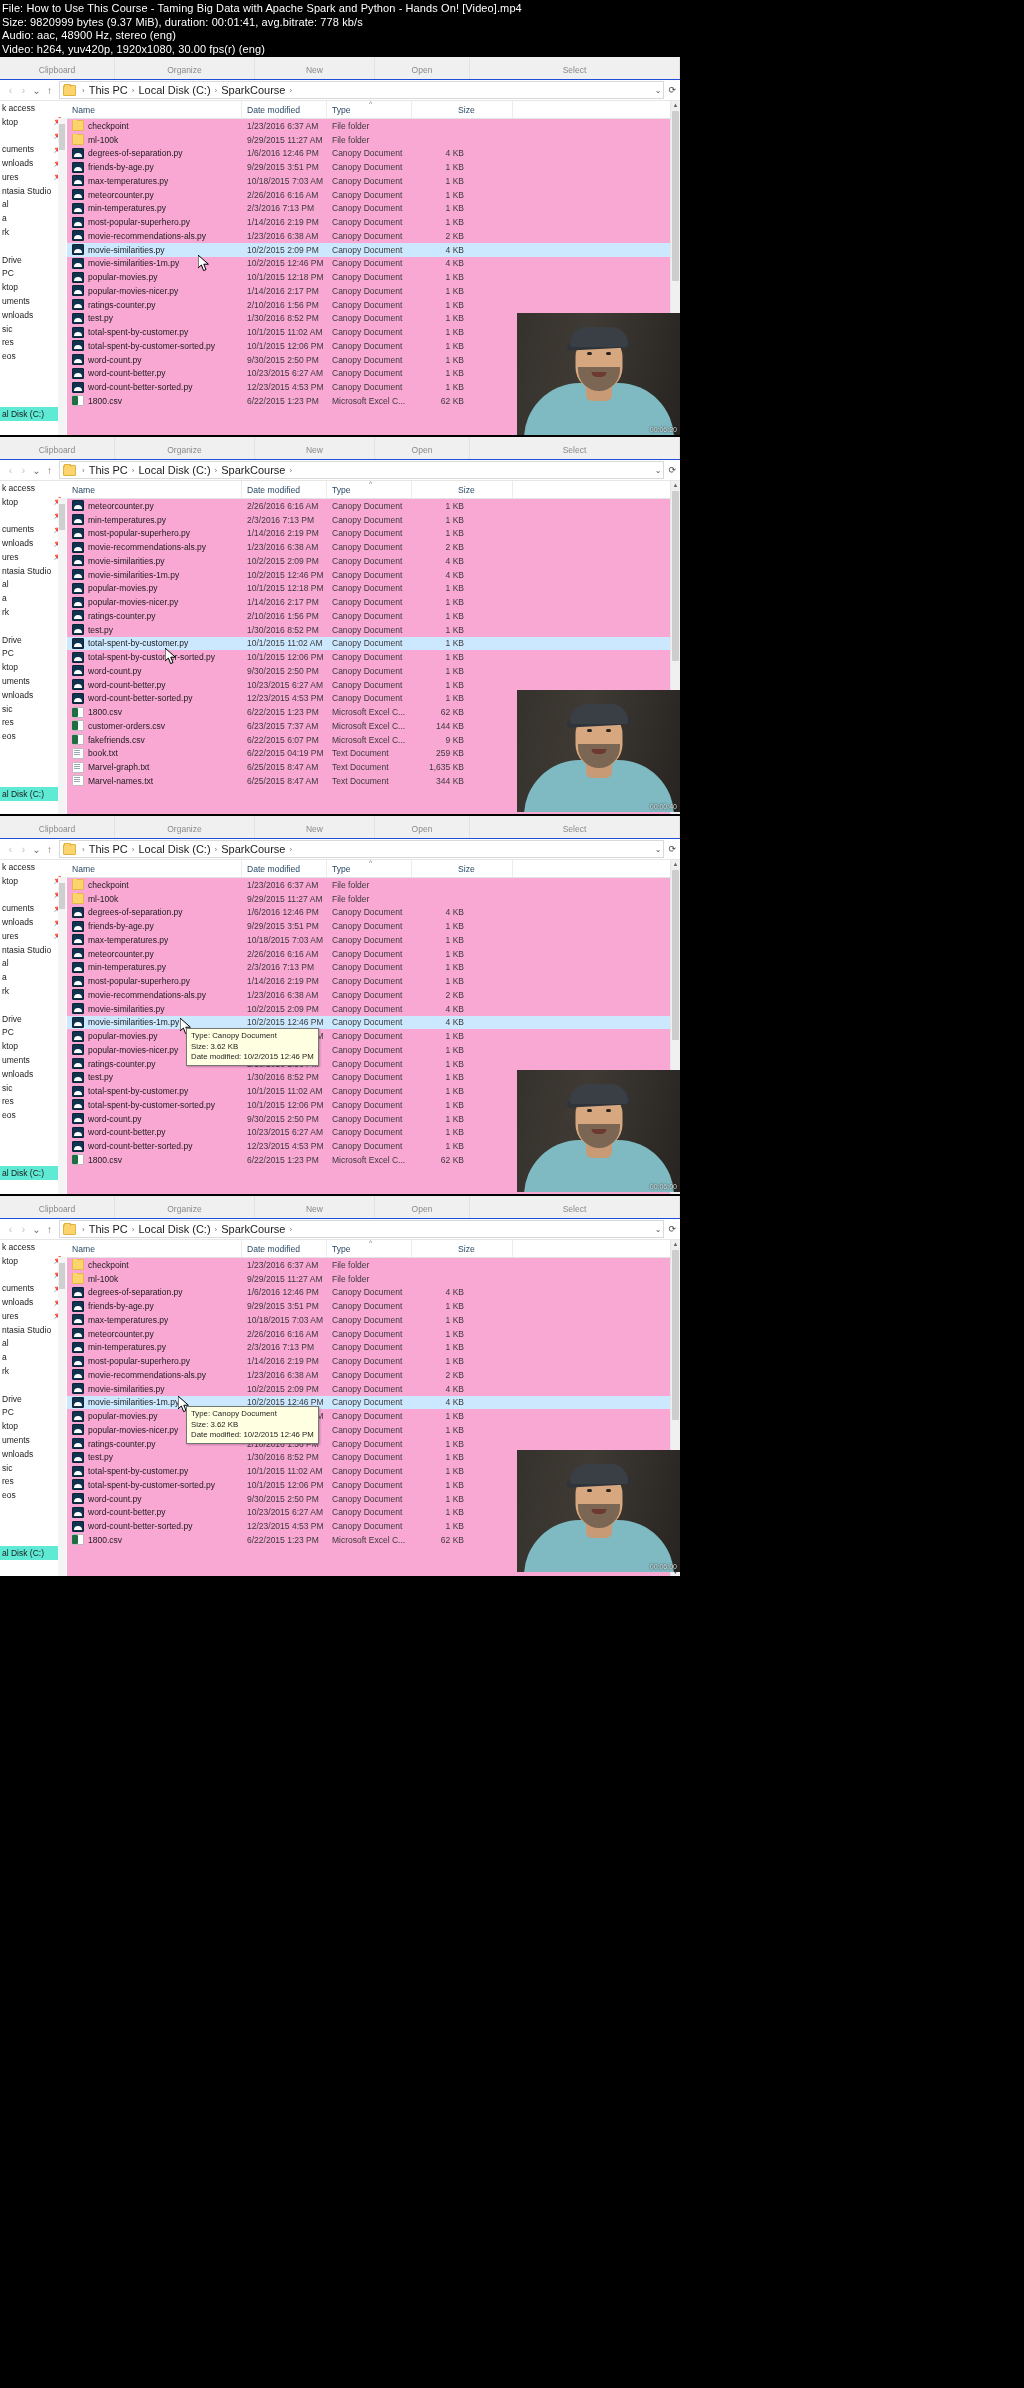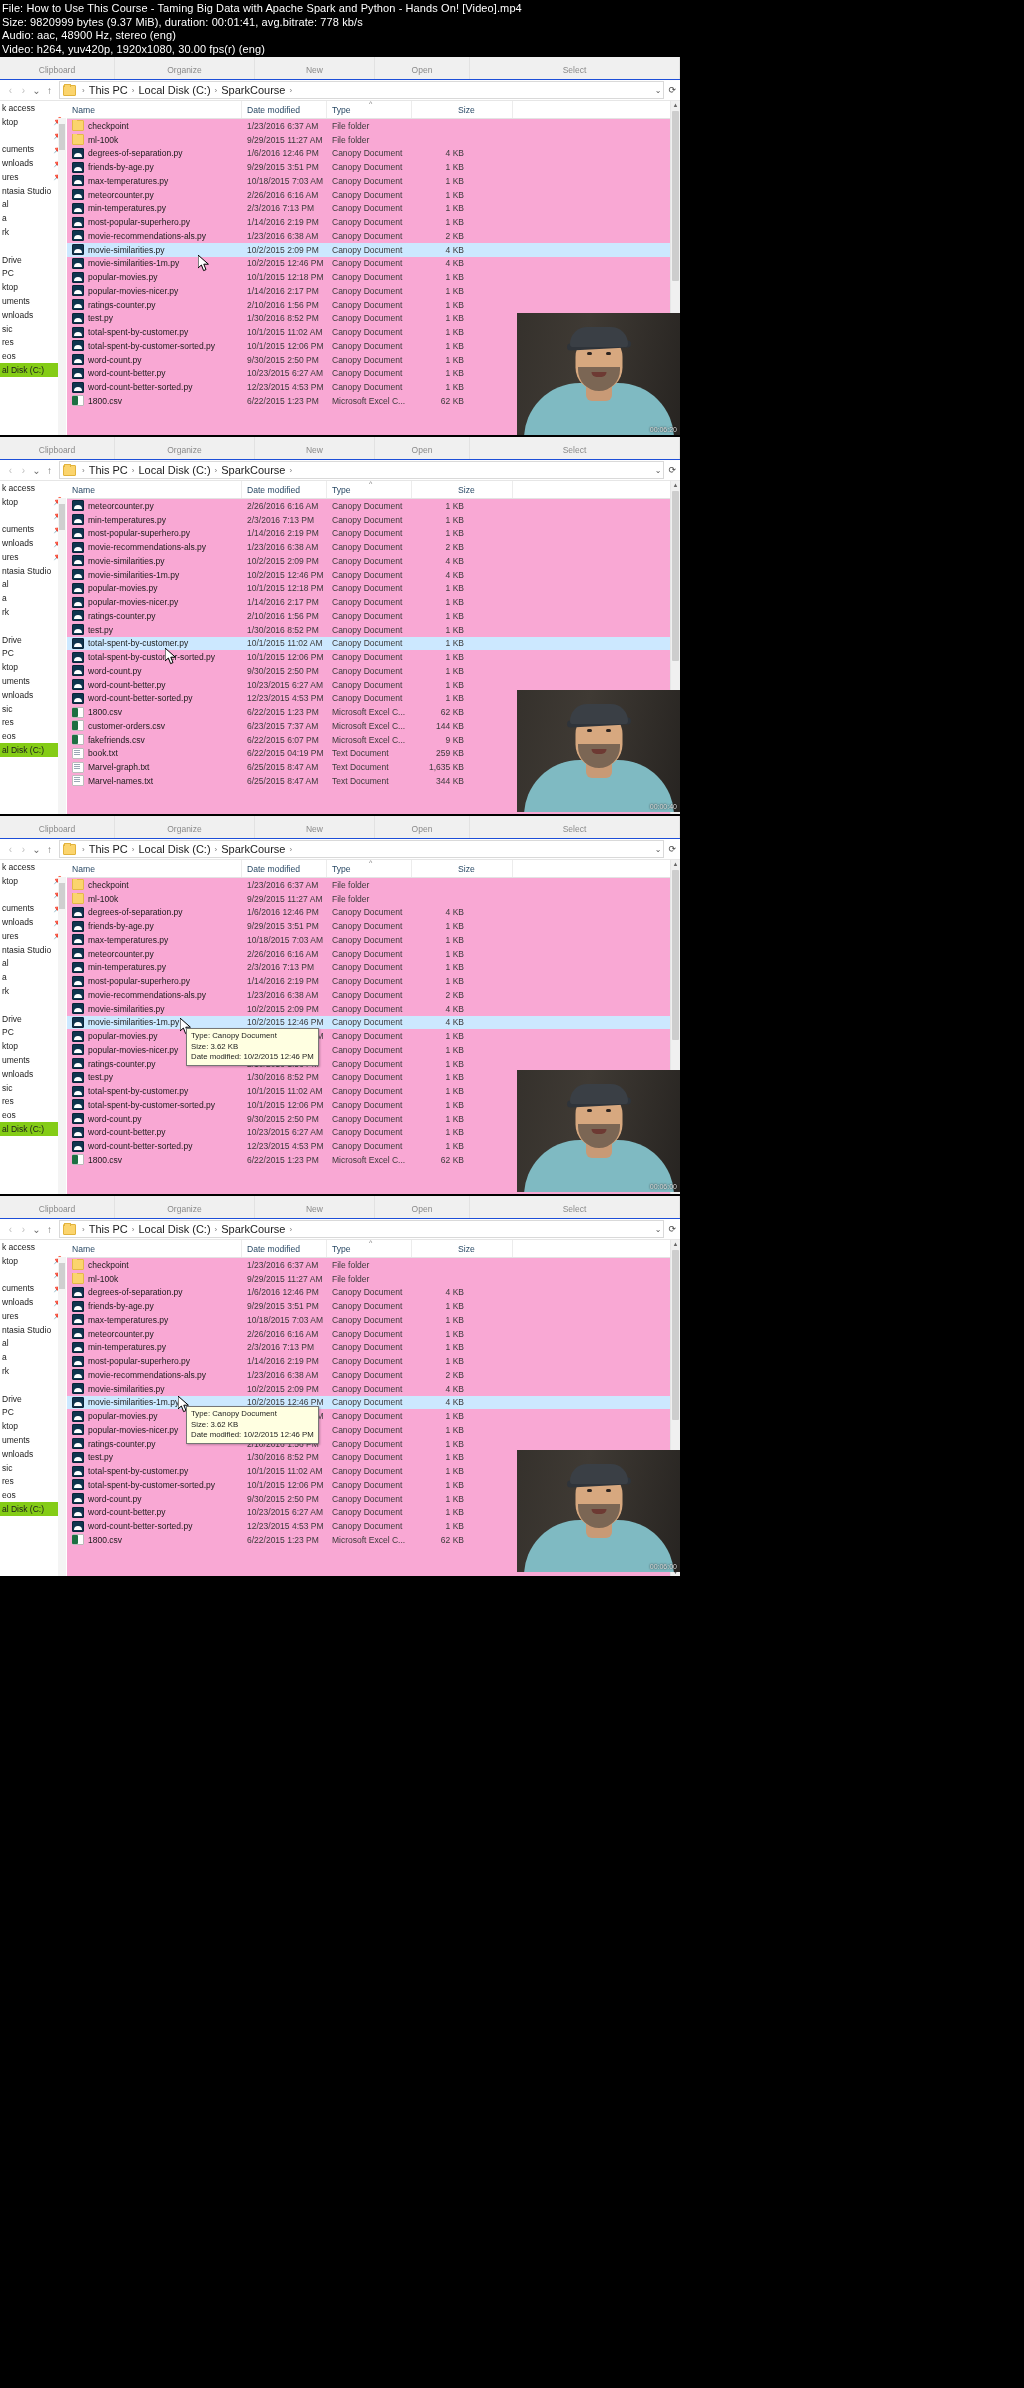--- a/index.html
+++ b/index.html
@@ -38,21 +38,21 @@
   .addrright{display:flex;align-items:center;gap:3px;padding-left:4px;}
   .chev{font-size:8px;color:#555;}
   .refresh{font-size:9px;color:#444;}
 
   
   .body{display:flex;height:100%;}
   .sidebar{width:66px;background:#fff;position:relative;flex:none;overflow:hidden;border-right:1px solid #fff;}
   .sbitem{height:13.8px;display:flex;align-items:center;font-size:8.5px;color:#1b1b1b;
           padding-left:2px;white-space:nowrap;overflow:hidden;}
   .sbitem .pin{margin-left:auto;padding-right:3px;color:#9a9a9a;font-size:8px;}
-  .sbitem.sel{background:#84cc16;}
+  .sbitem.sel{background:#5eead4;margin-top:44px;}
 
   .filelist{flex:1;position:relative;background:#f9a8d4;overflow:hidden;}
   .colhdr{display:flex;height:17px;align-items:center;border-bottom:1px solid #e3e3e3;
           font-size:8.6px;color:#2a4a66;background:#fff;}
   .colhdr div{padding-left:5px;box-sizing:border-box;border-right:1px solid #ececec;height:100%;
           display:flex;align-items:center;position:relative;}
   .c-name{width:175px;}
   .c-date{width:85px;}
   .c-type{width:85px;}
   .c-size{width:60px;margin-left:41px;}

